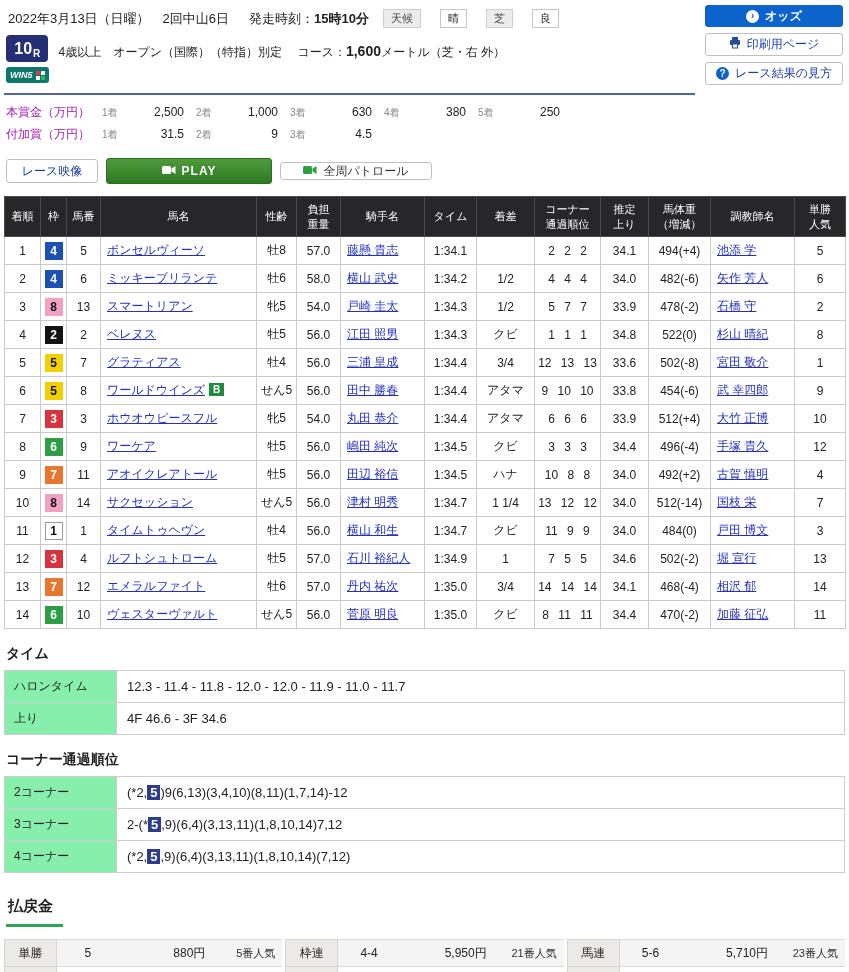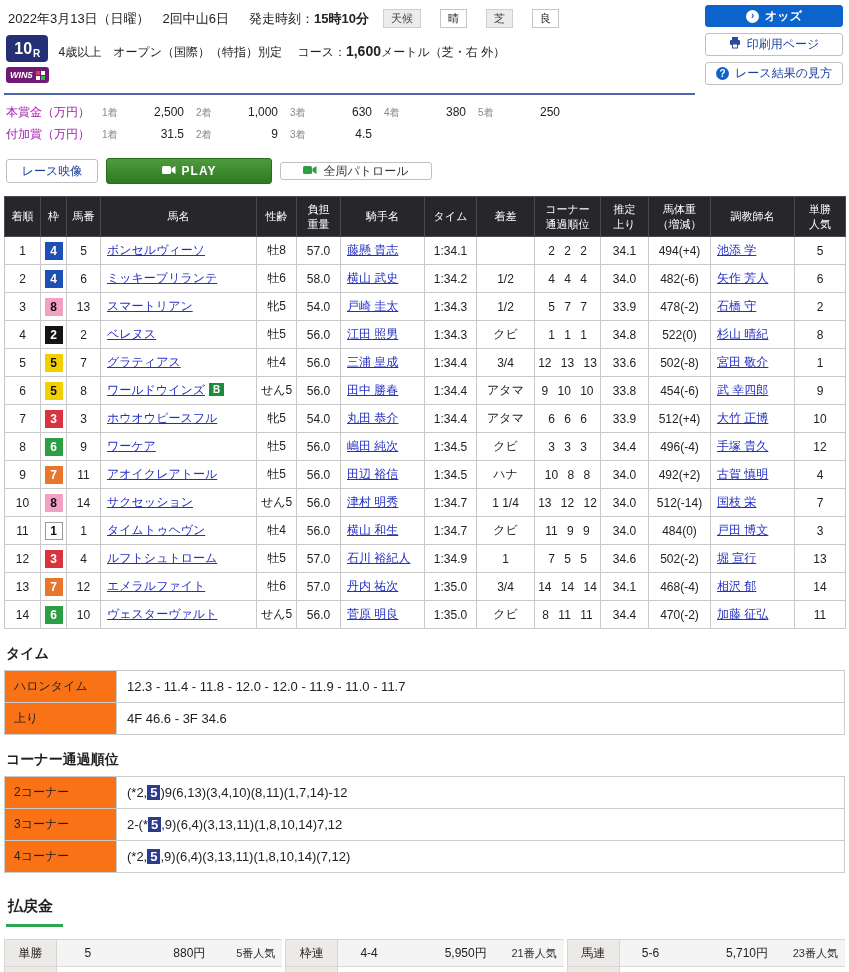--- a/index.html
+++ b/index.html
@@ -16,21 +16,21 @@
 .tag.lab{background:#ececec;border-color:#cfcfcf;color:#444}
 .right-col{position:absolute;top:3px;right:2px;width:138px;display:flex;flex-direction:column;gap:6px;z-index:5}
 .btn{display:flex;align-items:center;justify-content:center;gap:6px;height:23px;font-size:12px;border:1px solid #c0c0c0;background:#fff;border-radius:3px;color:#1a3f9e;cursor:pointer;font-family:inherit}
 .btn.odds{background:#0b63cb;color:#fff;border-color:#0b63cb;font-weight:bold;height:22px}
 .odds-icon{background:#fff;color:#0b63cb;border-radius:50%;width:13px;height:13px;display:inline-flex;align-items:center;justify-content:center;font-size:10px;font-weight:bold;line-height:1}
 .help-icon{background:#0b63cb;color:#fff;border-radius:50%;width:13px;height:13px;display:inline-flex;align-items:center;justify-content:center;font-size:10px;font-weight:bold;line-height:1}
 .race-head{display:flex;gap:10px;margin-right:150px;border-bottom:2px solid #5064ad;padding:0 2px 10px}
 .badge-col{display:flex;flex-direction:column;gap:5px;align-items:center}
 .race-no{background:#252f75;color:#fff;border-radius:4px;width:42px;height:27px;display:flex;align-items:center;justify-content:center;font-weight:bold;font-size:16px;line-height:1}
 .race-no .suffix{font-size:10px;margin-left:1px;align-self:flex-end;padding-bottom:3px}
-.win5{background:#701a75;border-radius:3px;color:#fff;font-size:9px;font-weight:bold;font-style:italic;padding:3px 4px;display:flex;align-items:center;gap:3px}
+.win5{background:#0f766e;border-radius:3px;color:#fff;font-size:9px;font-weight:bold;font-style:italic;padding:3px 4px;display:flex;align-items:center;gap:3px}
 .win5 .sq{display:grid;grid-template-columns:4px 4px;grid-auto-rows:4px;gap:1px;font-style:normal}
 .win5 .sq i{background:#fff;display:block}
 .win5 .sq i:nth-child(1){background:#e23a3a}
 .win5 .sq i:nth-child(4){background:#35b24a}
 .title-block h1{font-size:20px;display:flex;align-items:center;gap:7px;margin-top:2px}
 .grade-badge{background:#33333d;color:#fff;font-size:12px;font-weight:bold;padding:1px 6px;border-radius:2px;line-height:16px}
 .conditions{font-size:12px;margin-top:8px;color:#222}
 .course-dist{font-weight:bold;font-size:14px}
 
 .prizes{padding:9px 2px 2px;font-size:12px}
@@ -58,21 +58,21 @@
 .frame[data-frame="5"]{background:#f2d000;color:#111}
 .frame[data-frame="6"]{background:#2c9e43;color:#fff}
 .frame[data-frame="7"]{background:#e8762c;color:#fff}
 .frame[data-frame="8"]{background:#f2a0c4;color:#111}
 .bbadge{background:#1e8c3c;color:#fff;font-size:10px;font-weight:bold;padding:1px 4px;margin-left:4px;vertical-align:1px}
 .bbadge:empty{display:none}
 .corner-cell{word-spacing:6px}
 
 .sec-title{font-size:14px;font-weight:bold;margin:16px 2px 7px}
 table.kv{border-collapse:collapse;width:841px}
-.kv th{width:112px;background:#f97316;border:1px solid #ccc;font-weight:normal;font-size:12px;text-align:left;padding:7px 9px}
+.kv th{width:112px;background:#86efac;border:1px solid #ccc;font-weight:normal;font-size:12px;text-align:left;padding:7px 9px}
 .kv td{border:1px solid #ccc;font-size:13px;padding:6px 10px;text-align:left}
 .mark{background:#2c3c8c;color:#fff;padding:0 3px;font-weight:bold}
 
 .pay-title{font-size:15px;font-weight:bold;margin:24px 2px 0;display:inline-block;border-bottom:3px solid #2ba84f;padding:0 10px 8px 2px}
 .pay-tables{display:flex;gap:3px;margin-top:12px}
 table.pay{border-collapse:collapse;flex:1;border-top:1px solid #d5d5d5}
 .pay th{background:#eceae6;border:1px solid #d8d6d2;font-size:12px;font-weight:normal;width:52px;padding:4px;vertical-align:middle}
 .pay td{border-top:1px solid #d9d9d9;border-bottom:1px solid #d9d9d9;font-size:12px;padding:4px 7px;height:27px;vertical-align:middle}
 .pay tr:nth-child(odd) td{background:#f4f4f4}
 .pay td.num{text-align:center;width:62px}

